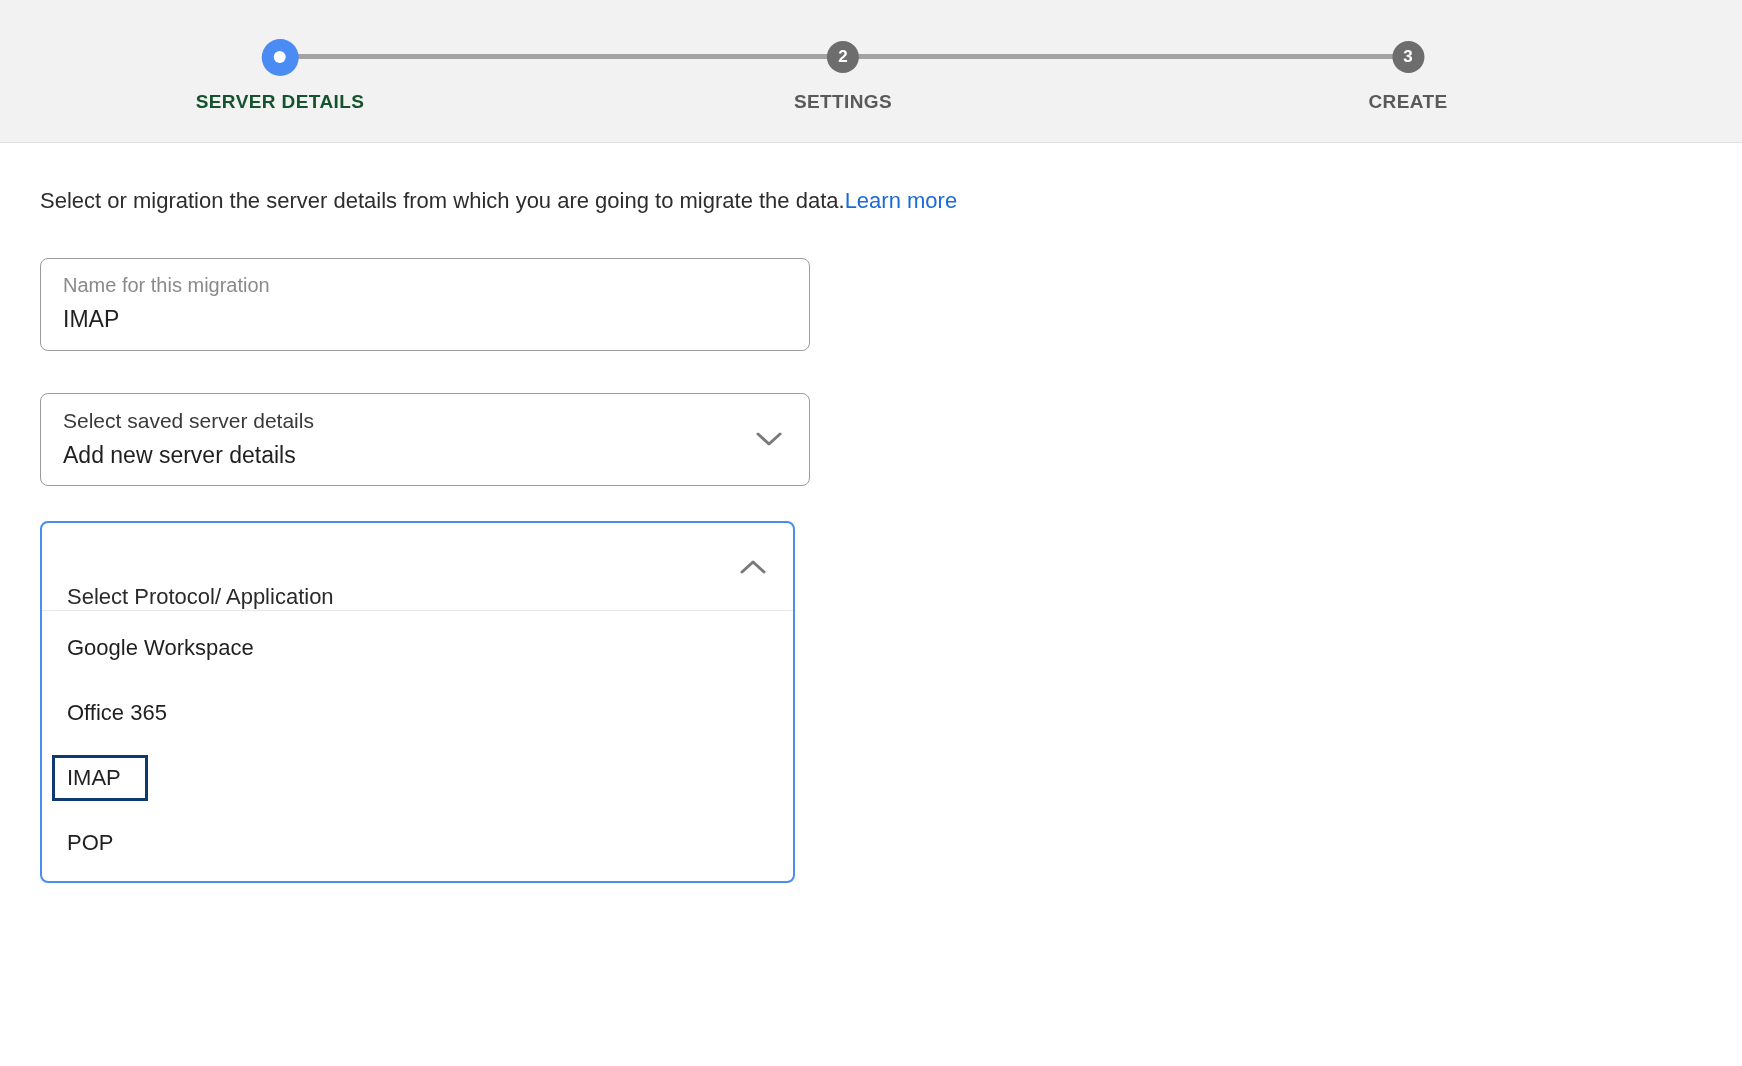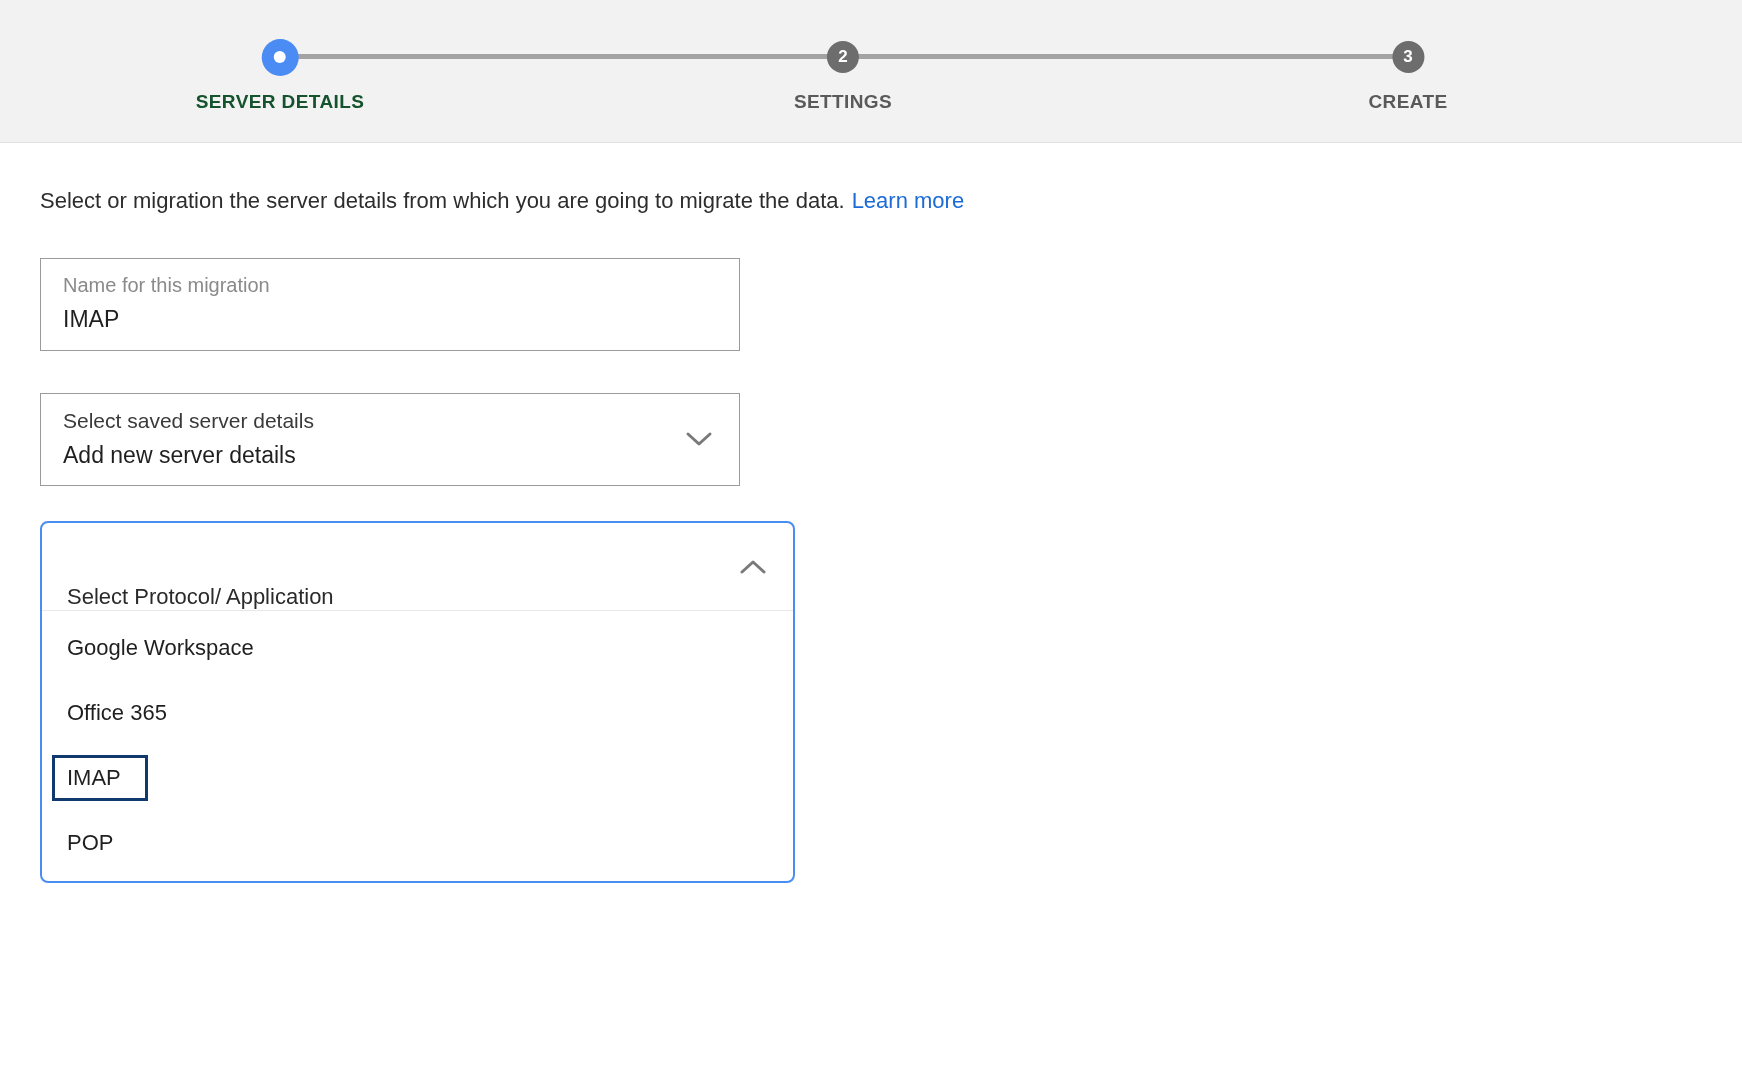--- a/index.html
+++ b/index.html
@@ -78,29 +78,28 @@
   
   .content { padding-left: 40px; }
   .intro {
     margin: 45px 0 0 0;
     font-size: 22px;
     color: #2d2d2d;
   }
   .intro a.learn-more {
     color: #1b6ad6;
     text-decoration: none;
-    margin-left: 7px;
     cursor: pointer;
   }
 
   .field-box {
-    width: 700px;
+    width: 770px;
     background: #ffffff;
     border: 1px solid #9b9b9b;
-    border-radius: 0;
+    border-radius: 8px;
     padding: 14px 22px 16px 22px;
     position: relative;
   }
   .box-migration-name { margin-top: 44px; min-height: 84px; }
   .box-saved-server   { margin-top: 42px; min-height: 92px; }
 
   .field-label { font-size: 20px; color: #8a8a8a; line-height: 1.2; }
   .field-label.dark { color: #3a3a3a; font-size: 21px; }
   .field-value {
     font-size: 23px;

